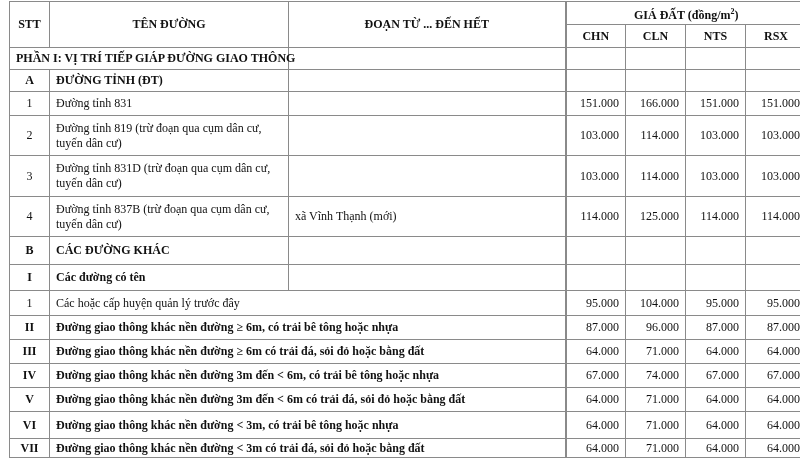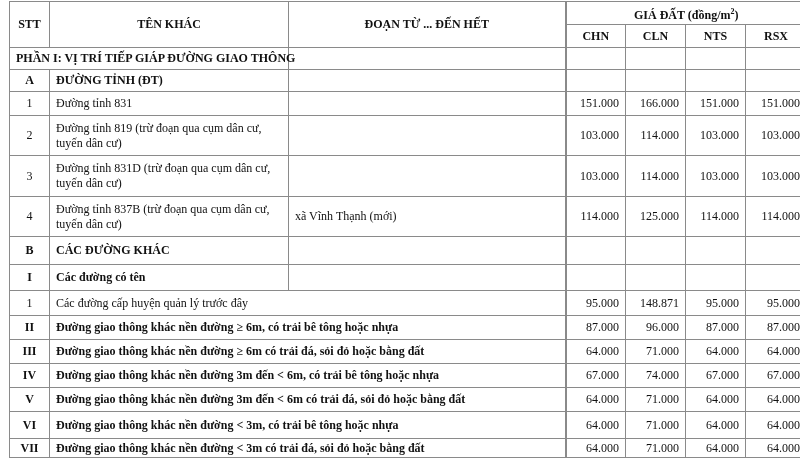--- a/index.html
+++ b/index.html
@@ -24,21 +24,21 @@
     <col style="width:277px">
     <col style="width:60px">
     <col style="width:60px">
     <col style="width:60px">
     <col style="width:61px">
   </colgroup>
 
   <tbody>
       <tr style="height:23px">
     <th rowspan="2">STT</th>
-    <th rowspan="2">TÊN KHÁC</th>
+    <th rowspan="2">TÊN ĐƯỜNG</th>
     <th rowspan="2" class="thick-r">ĐOẠN TỪ ... ĐẾN HẾT</th>
     <th colspan="4"><span>GIÁ ĐẤT (đồng/m</span><sup>2</sup><span>)</span></th>
   </tr>
   <tr style="height:23px">
     <th>CHN</th>
     <th>CLN</th>
     <th>NTS</th>
     <th>RSX</th>
   </tr>
 
@@ -116,23 +116,23 @@
     <td class="b">Các đường có tên</td>
     <td class="thick-r"></td>
     <td></td>
         <td></td>
         <td></td>
         <td></td>
   </tr>
 
   <tr style="height:25px">
     <td class="c">1</td>
-    <td colspan="2" class="span-text thick-r">Các đường cấp huyện quản lý trước đây</td>
+    <td colspan="2" class="span-text thick-r">Các hoặc cấp huyện quản lý trước đây</td>
     <td class="n">95.000</td>
-    <td class="n">148.871</td>
+    <td class="n">104.000</td>
     <td class="n">95.000</td>
     <td class="n">95.000</td>
   </tr>
 
   <tr style="height:24px">
     <td class="c b">II</td>
     <td colspan="2" class="b span-text thick-r">Đường giao thông khác nền đường ≥ 6m, có trải bê tông hoặc nhựa</td>
     <td class="n">87.000</td>
     <td class="n">96.000</td>
     <td class="n">87.000</td>

